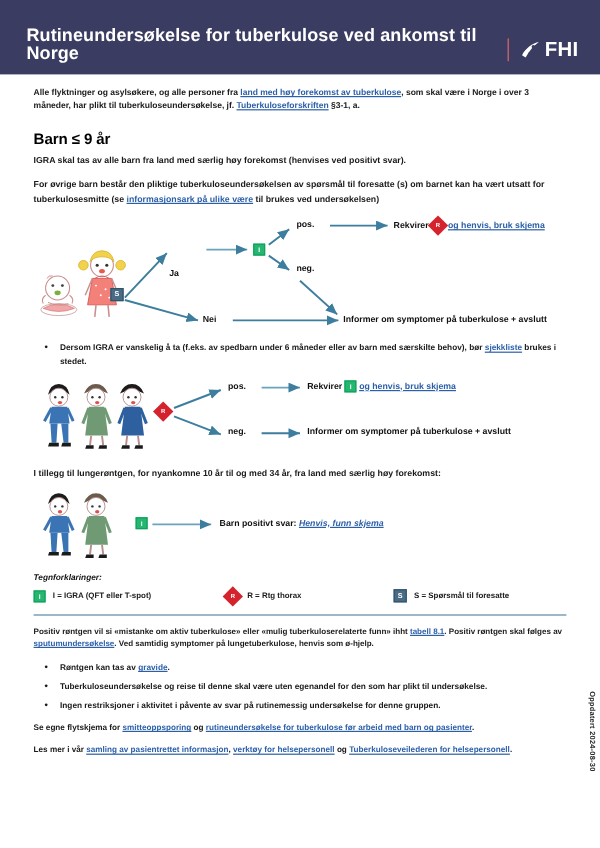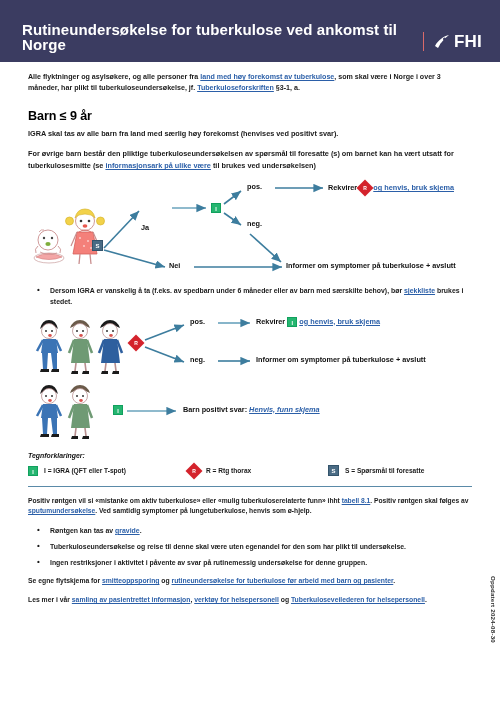--- a/index.html
+++ b/index.html
@@ -291,20 +291,21 @@
 
     <span class="dlabel" style="left:228px; top:4px;">
       <span>Rekvirer</span>
       <span class="badge-i">I</span>
       <a class="lnk" href="#">og henvis, bruk skjema</a>
     </span>
 
     <span class="dlabel" style="left:228px; top:42px;">Informer om symptomer på tuberkulose + avslutt</span>
   </div>
 
+  <p class="para" style="margin-top:14px;">I tillegg til lungerøntgen, for nyankomne 10 år til og med 34 år, fra land med særlig høy forekomst:</p>
 
   <div class="diagram" style="height:60px; margin-top:5px;">
     <svg width="456" height="60">
       <defs>
         <marker id="ah3" markerWidth="7" markerHeight="7" refX="6" refY="2.6" orient="auto">
           <path d="M0,0 L6,2.6 L0,5.2 z" fill="#3d7d9e"></path>
         </marker>
       </defs>
       <line x1="99" y1="31" x2="148" y2="31" stroke="#6aa3bd" stroke-width="1.6" marker-end="url(#ah3)"></line>
     </svg>

